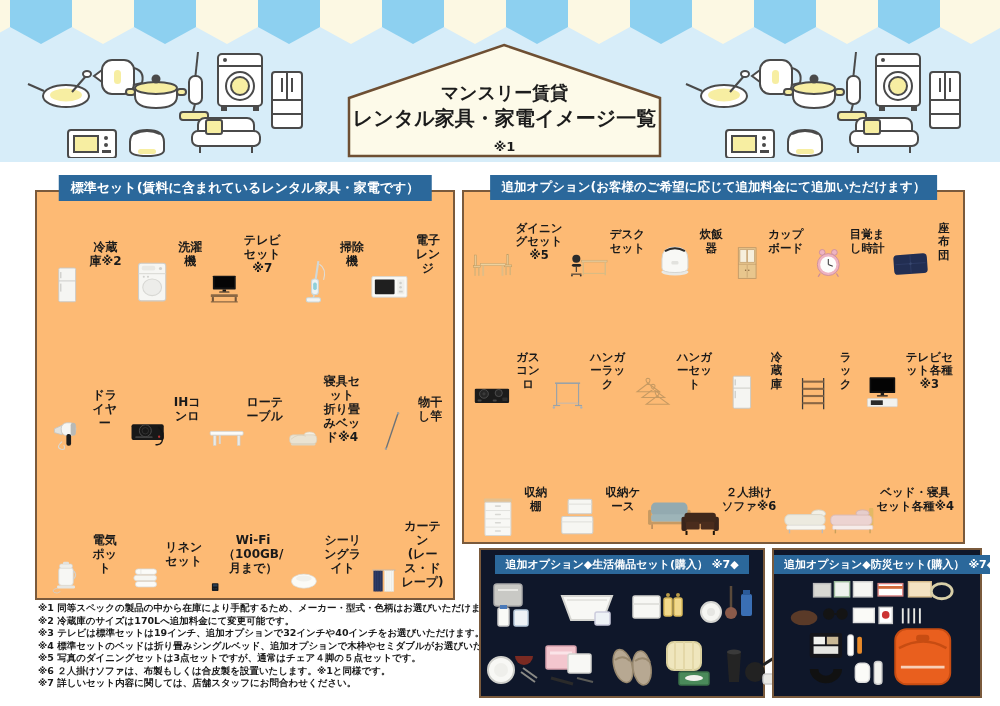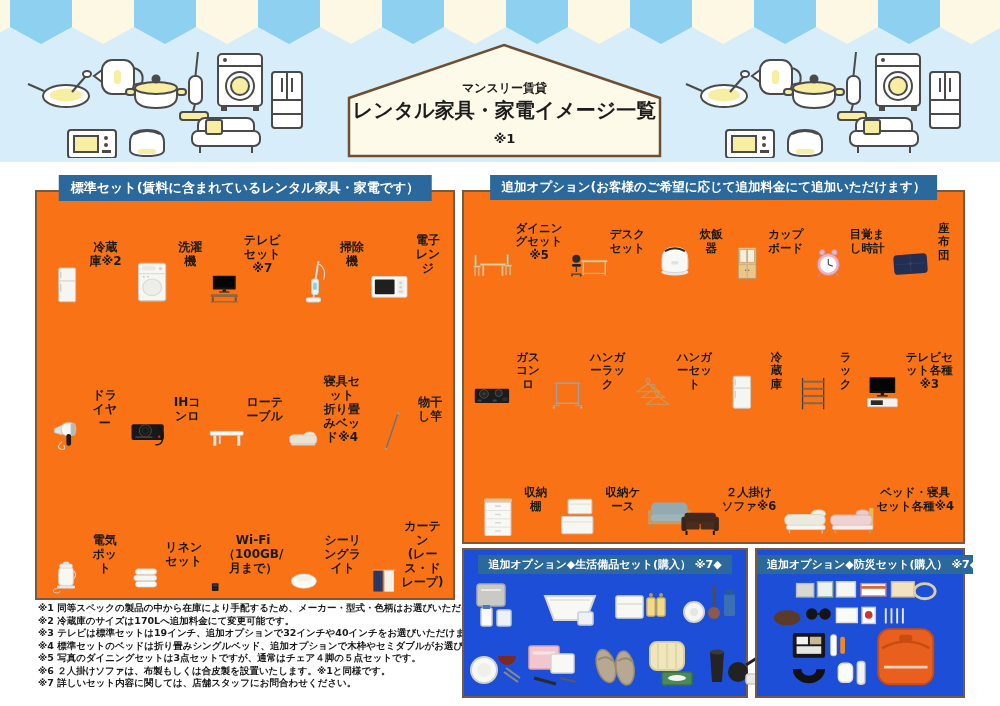--- a/index.html
+++ b/index.html
@@ -7,43 +7,43 @@
         font-family:"DejaVu Sans","Liberation Sans",sans-serif;color:#1a1a1a;}
   
   .banner{position:absolute;left:0;top:0;width:1000px;height:162px;background:var(--banner-bg,#d7edf9);}
   .awning{position:absolute;left:0;top:0;}
   .cluster{position:absolute;top:46px;width:278px;height:112px;}
   .cluster-left{left:26px;}
   .cluster-right{left:684px;}
   .cluster svg{width:100%;height:100%;}
   .title-box{position:absolute;left:346px;top:42px;width:317px;height:117px;}
   .title-text{position:absolute;left:0;right:0;top:38px;text-align:center;font-weight:bold;color:#1c1c1c;}
-  .title-line1{font-size:12px;line-height:1.4;}
+  .title-line1{font-size:18px;line-height:1.4;}
   .title-line2{font-size:20px;line-height:1.3;}
   .title-note{font-size:13px;}
   
-  .panel{position:absolute;background:#f97316;border:2px solid var(--panel-border,#7a5a3c);}
+  .panel{position:absolute;background:#fdba74;border:2px solid var(--panel-border,#7a5a3c);}
   #std-panel{left:35px;top:190px;width:416px;height:406px;}
   #opt-panel{left:462px;top:190px;width:499px;height:350px;}
   .panel-header{position:absolute;top:-17px;left:50%;transform:translateX(-50%);
       background:var(--header-bg,#2b689b);color:#fff;font-weight:bold;white-space:nowrap;
       padding:4px 12px;font-size:13px;}
   #opt-panel .panel-header{font-size:12.5px;}
   .rows{position:absolute;left:6px;right:6px;top:10px;bottom:4px;display:flex;flex-direction:column;justify-content:space-between;}
   .prow{display:flex;align-items:flex-end;}
   .cell{flex:1;display:flex;flex-direction:row;align-items:center;justify-content:flex-end;min-width:0;padding:0 2px;}
   .art{width:100%;display:flex;align-items:flex-end;justify-content:center;}
   .art svg{height:100%;max-width:100%;}
   .plabel{font-size:12px;font-weight:bold;text-align:center;white-space:pre-line;line-height:1.18;margin-top:2px;}
   #opt-panel .plabel{font-size:11.5px;}
   
   .notes{position:absolute;left:38px;top:602px;width:450px;}
   .note-line{font-size:9.5px;font-weight:bold;line-height:1.32;white-space:nowrap;}
   
-  .buybox{position:absolute;background:#1d4ed8;border:2px solid var(--panel-border,#7a5a3c);}
+  .buybox{position:absolute;background:#0f172a;border:2px solid var(--panel-border,#7a5a3c);margin-left:17px;}
   #buybox-a{left:462px;top:548px;width:282px;height:146px;}
   #buybox-b{left:755px;top:548px;width:206px;height:146px;}
   .buy-header{margin:5px auto 0;width:max-content;max-width:95%;background:var(--header-bg,#2b689b);
       color:#fff;font-weight:bold;font-size:11px;padding:2px 10px;text-align:center;white-space:nowrap;}
   .goods-row{display:flex;justify-content:space-evenly;align-items:flex-end;height:55px;margin-top:3px;}
   .gthumb{flex:1;height:52px;display:flex;align-items:flex-end;justify-content:center;}
   .gthumb svg{height:100%;}
   .bousai-wrap{height:112px;margin-top:2px;display:flex;align-items:flex-end;justify-content:center;}
   .bousai-wrap svg{height:110px;}
 </style>

